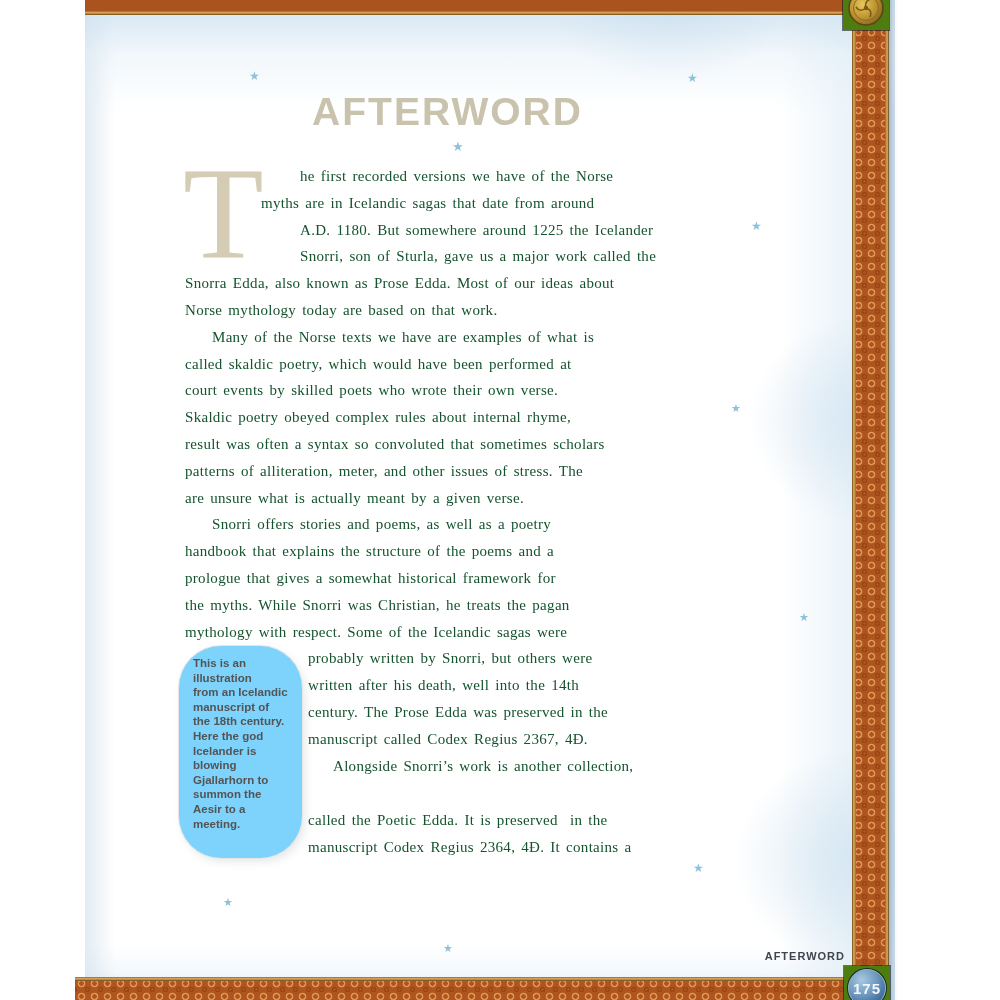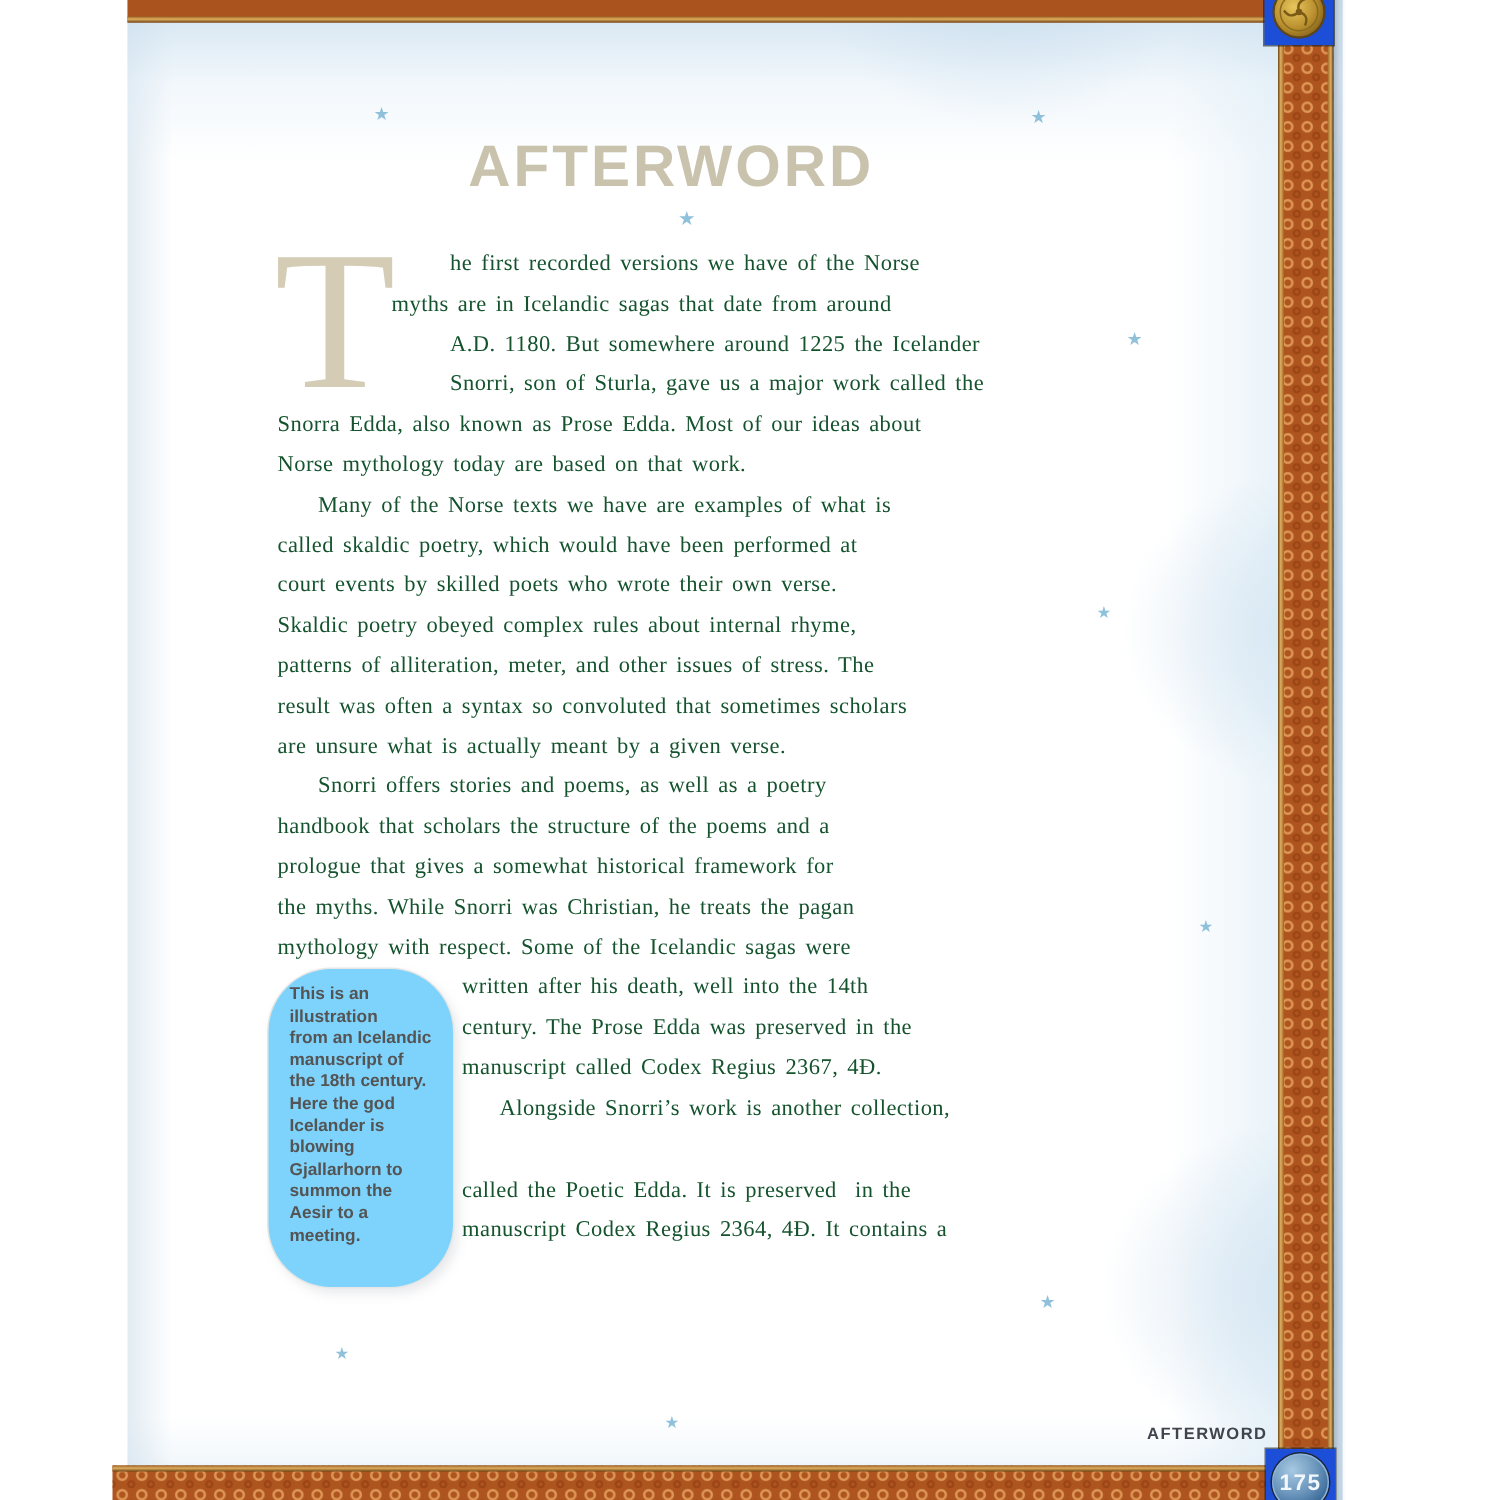--- a/index.html
+++ b/index.html
@@ -32,21 +32,21 @@
     background:linear-gradient(180deg,#9a6526,#e0ad5f 45%,#6e4614);}
   .border-right{position:absolute;left:852px;top:0;width:37px;height:1000px;background-color:#ad541f;}
   .border-right::before{content:"";position:absolute;left:0;top:0;width:4px;height:100%;
     background:linear-gradient(90deg,#6e4614,#e0ad5f 45%,#9a6526);}
   .border-right::after{content:"";position:absolute;right:0;top:0;width:4px;height:100%;
     background:linear-gradient(270deg,#6e4614,#e0ad5f 45%,#9a6526);}
   .border-bottom{position:absolute;left:75px;top:977px;width:772px;height:23px;background-color:#ad541f;}
   .border-bottom::before{content:"";position:absolute;left:0;top:0;width:100%;height:4px;
     background:linear-gradient(180deg,#9a6526,#e0ad5f 45%,#6e4614);}
   
-  .corner{position:absolute;background:#1d4ed8;box-shadow:0 0 0 1px rgba(20,25,32,.6);}
+  .corner{position:absolute;background:#4d7c0f;box-shadow:0 0 0 1px rgba(20,25,32,.6);}
   .corner-top{left:843px;top:0;width:46px;height:30px;}
   .corner-bottom{left:844px;top:966px;width:46px;height:34px;}
   .medallion{position:absolute;left:5px;top:-10px;}
   .badge{position:absolute;left:4px;top:3px;width:36px;height:36px;border-radius:50%;
     background:radial-gradient(circle at 35% 28%, #a7c9e2, #6d97bd 45%, #3f6e9c 75%, #2c5680);
     border:1px solid #8fb4d4;box-shadow:0 0 0 1px #1d2630;
     display:flex;align-items:center;justify-content:center;
     color:#f2f7fb;font-family:"Liberation Sans",sans-serif;font-size:15px;font-weight:bold;letter-spacing:1px;}
   
   .title{position:absolute;left:185px;top:90px;width:525px;text-align:center;
@@ -112,28 +112,29 @@
       <div class="line" style="margin-left: 115px;">he first recorded versions we have of the Norse</div>
       <div class="line" style="margin-left: 76px;">myths are in Icelandic sagas that date from around</div>
       <div class="line" style="margin-left: 115px;">A.D. 1180. But somewhere around 1225 the Icelander</div>
       <div class="line" style="margin-left: 115px;">Snorri, son of Sturla, gave us a major work called the</div>
       <div class="line" style="margin-left: 0px;">Snorra Edda, also known as Prose Edda. Most of our ideas about</div>
       <div class="line" style="margin-left: 0px;">Norse mythology today are based on that work.</div>
       <div class="line" style="margin-left: 27px;">Many of the Norse texts we have are examples of what is</div>
       <div class="line" style="margin-left: 0px;">called skaldic poetry, which would have been performed at</div>
       <div class="line" style="margin-left: 0px;">court events by skilled poets who wrote their own verse.</div>
       <div class="line" style="margin-left: 0px;">Skaldic poetry obeyed complex rules about internal rhyme,</div>
+      <div class="line" style="margin-left: 0px;">result was often a syntax so convoluted that sometimes scholars</div>
       <div class="line" style="margin-left: 0px;">patterns of alliteration, meter, and other issues of stress. The</div>
-      <div class="line" style="margin-left: 0px;">result was often a syntax so convoluted that sometimes scholars</div>
       <div class="line" style="margin-left: 0px;">are unsure what is actually meant by a given verse.</div>
       <div class="line" style="margin-left: 27px;">Snorri offers stories and poems, as well as a poetry</div>
-      <div class="line" style="margin-left: 0px;">handbook that scholars the structure of the poems and a</div>
+      <div class="line" style="margin-left: 0px;">handbook that explains the structure of the poems and a</div>
       <div class="line" style="margin-left: 0px;">prologue that gives a somewhat historical framework for</div>
       <div class="line" style="margin-left: 0px;">the myths. While Snorri was Christian, he treats the pagan</div>
       <div class="line" style="margin-left: 0px;">mythology with respect. Some of the Icelandic sagas were</div>
+      <div class="line" style="margin-left: 123px;">probably written by Snorri, but others were</div>
       <div class="line" style="margin-left: 123px;">written after his death, well into the 14th</div>
       <div class="line" style="margin-left: 123px;">century. The Prose Edda was preserved in the</div>
       <div class="line" style="margin-left: 123px;">manuscript called Codex Regius 2367, 4Đ.</div>
       <div class="line" style="margin-left: 148px;">Alongside Snorri’s work is another collection,</div>
       <div class="line" style="margin-left: 123px; margin-top: 28px;">called the Poetic Edda. It is preserved  in the</div>
       <div class="line" style="margin-left: 123px;">manuscript Codex Regius 2364, 4Đ. It contains a</div>
     </div>
 
   <div class="note-bubble">
     <div class="note-text">

